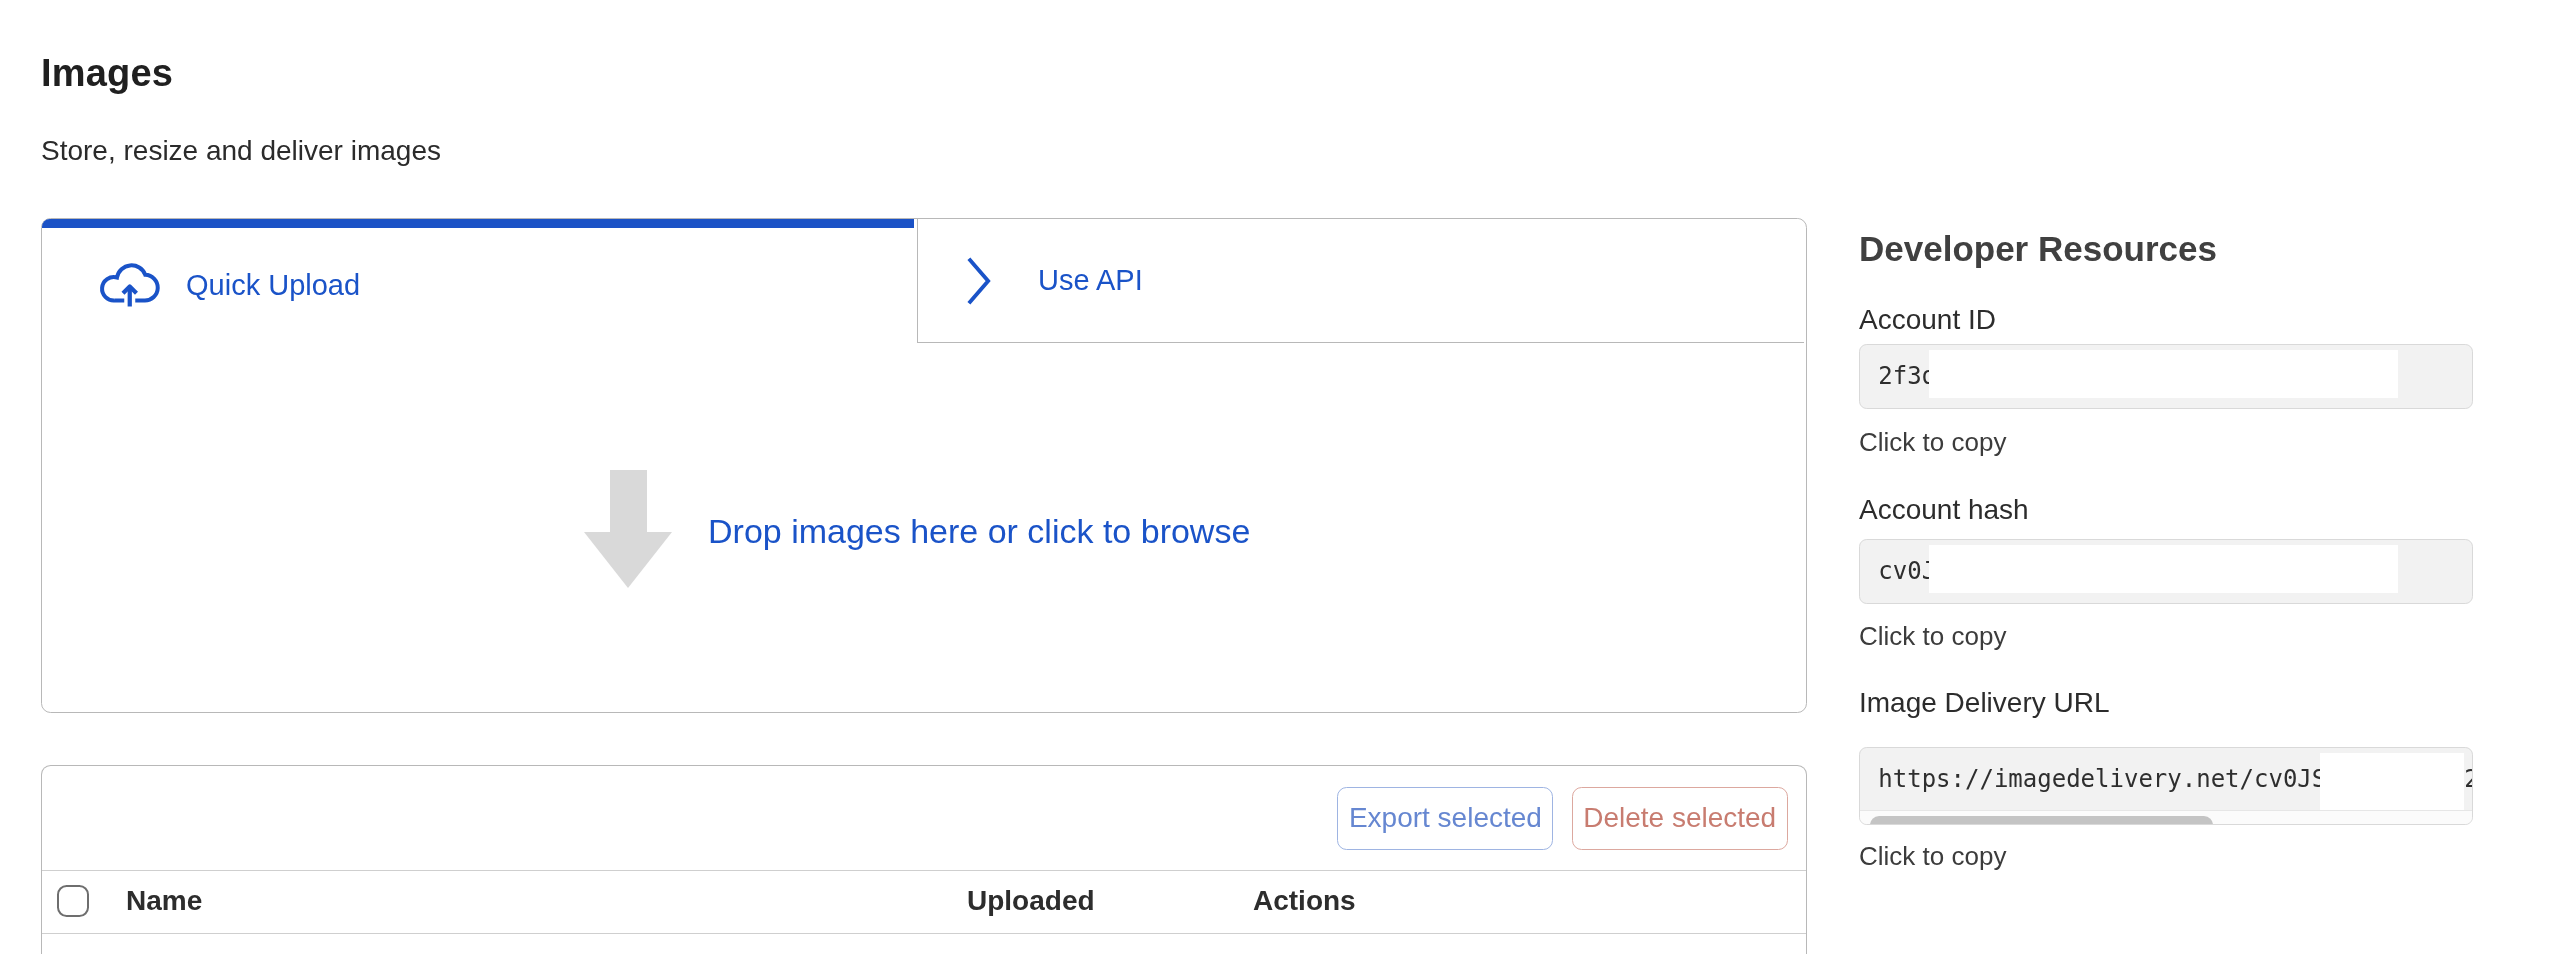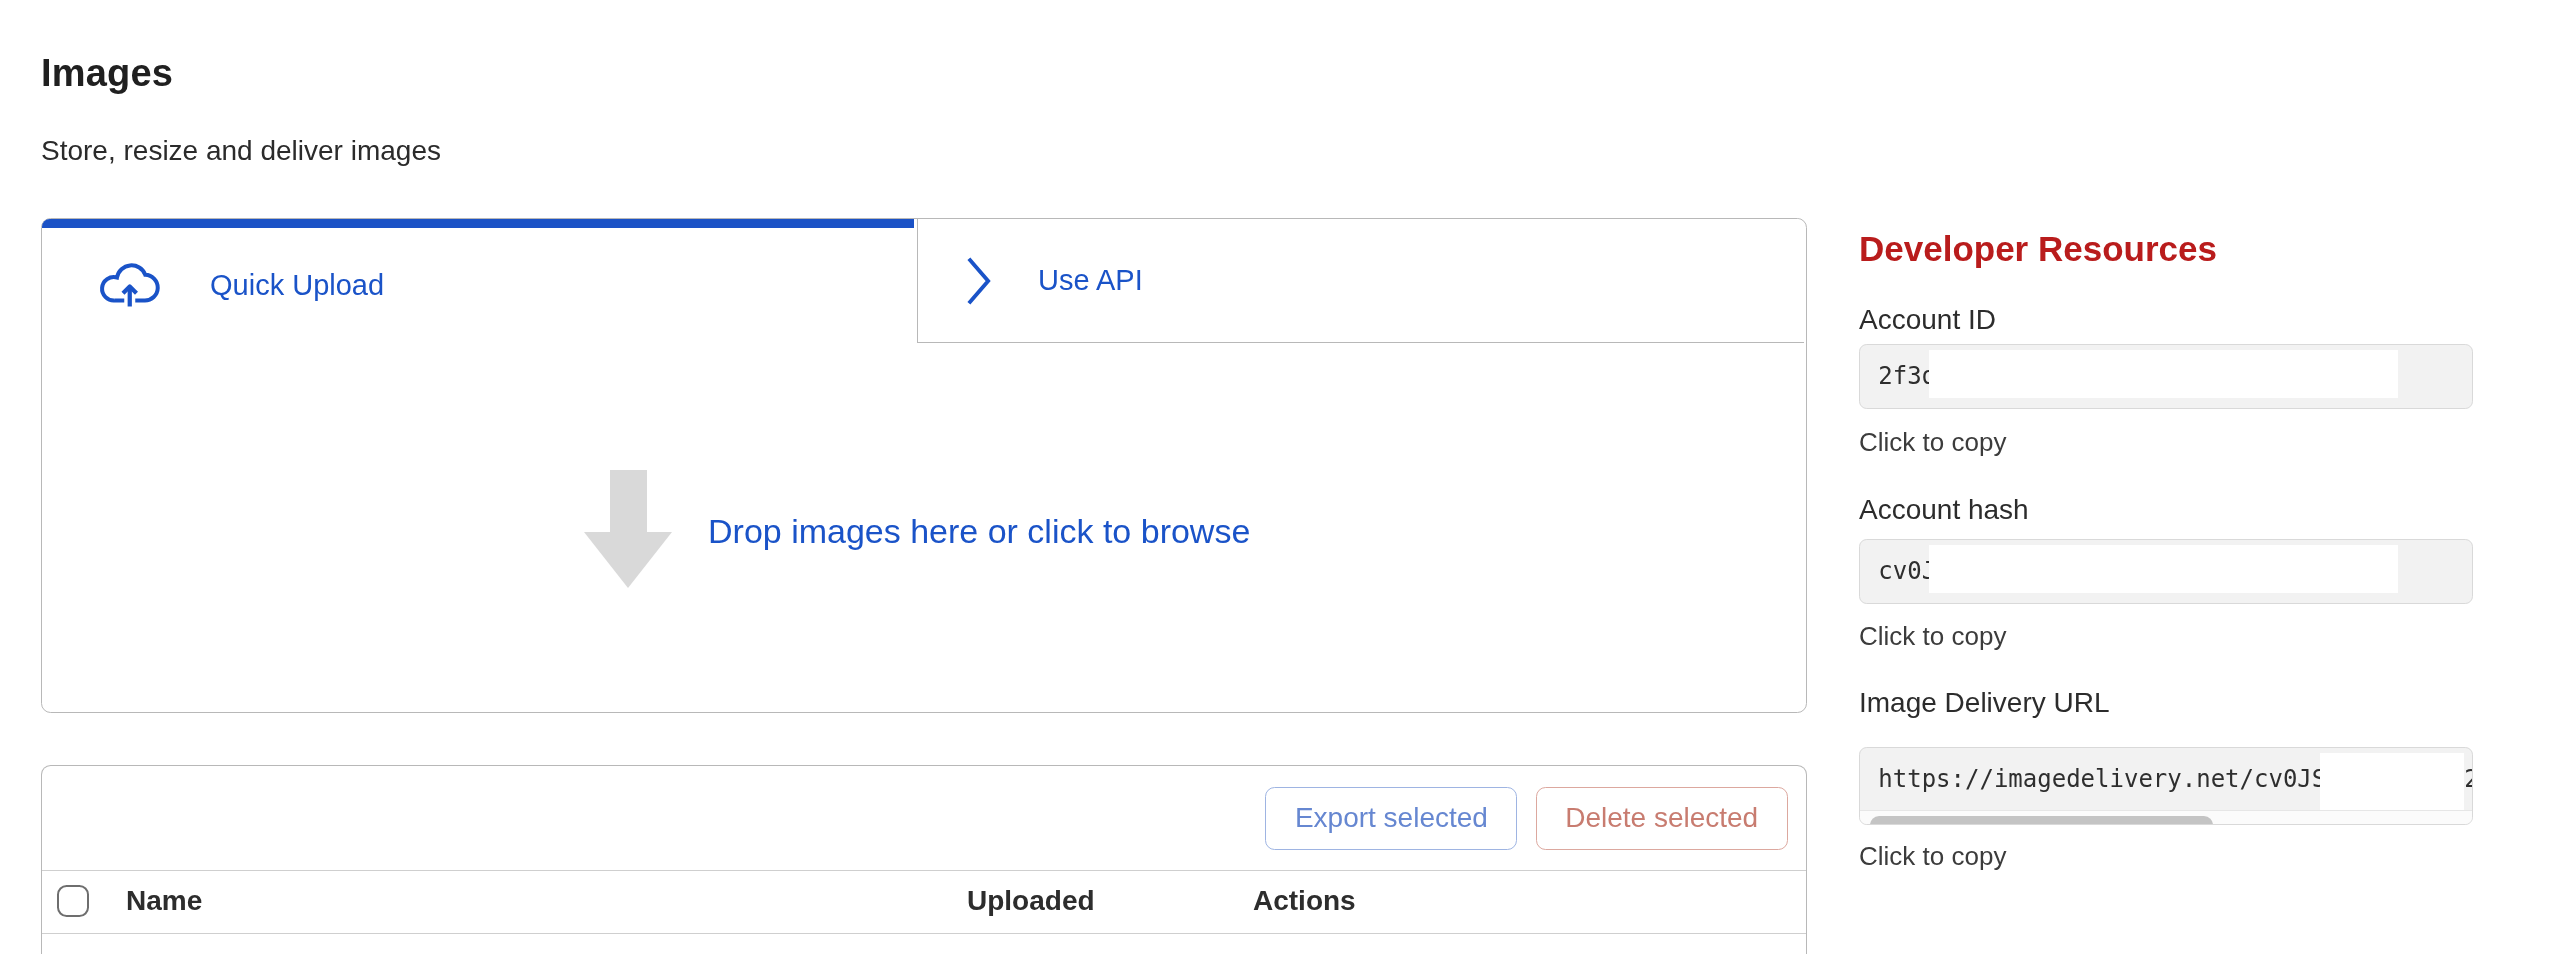--- a/index.html
+++ b/index.html
@@ -12,53 +12,53 @@
   .page-title{font-size:38px;font-weight:700;color:#202020;letter-spacing:0.2px;}
   .page-subtitle{font-size:28px;font-weight:400;color:#2b2b2b;margin-top:40px;}
   
   .upload-panel{
     position:absolute;left:41px;top:218px;width:1766px;height:495px;
     border:1.9px solid #b8b8b8;border-radius:9.6px;background:#fff;box-sizing:border-box;
   }
   .blue-bar{position:absolute;left:0;top:0;width:872px;height:8.7px;background:#1b52c6;border-top-left-radius:7.7px;}
   .tab-quick{
     position:absolute;left:0;top:8.7px;width:875px;height:115px;
-    display:flex;align-items:center;padding-left:56px;gap:49px;box-sizing:border-box;cursor:pointer;
+    display:flex;align-items:center;padding-left:56px;gap:25px;box-sizing:border-box;cursor:pointer;
   }
   .tab-api{
     position:absolute;left:875px;top:0;width:887px;height:124px;background:#fff;
     border-left:1.9px solid #b8b8b8;border-bottom:1.9px solid #b8b8b8;border-top-right-radius:7.7px;
     display:flex;align-items:center;padding-left:48px;gap:46px;box-sizing:border-box;cursor:pointer;
   }
   .tab-label{font-size:29px;color:#1a53c8;}
   .dropzone{position:absolute;left:0;top:126px;right:0;bottom:0;cursor:pointer;}
   .drop-arrow{position:absolute;left:542px;top:125px;width:88px;}
   .arrow-shaft{width:37px;height:62px;background:#d9d9d9;margin:0 auto;}
   .arrow-head{width:0;height:0;border-left:44px solid transparent;border-right:44px solid transparent;border-top:56px solid #d9d9d9;}
   .drop-label{position:absolute;left:666px;top:167px;font-size:34px;color:#1a53c8;}
   
   .table-panel{
     position:absolute;left:41px;top:765px;width:1766px;height:189px;box-sizing:border-box;
     border:1.9px solid #b8b8b8;border-bottom:none;border-radius:9.6px 9.6px 0 0;background:#fff;overflow:hidden;
   }
   .bulk-row{height:105px;display:flex;align-items:center;justify-content:flex-end;gap:18.3px;
     padding-right:18.3px;border-bottom:1.9px solid #cfcfcf;box-sizing:border-box;}
-  .btn{height:63px;width:252px;border-radius:9.6px;background:#fff;font-size:28px;
+  .btn{height:63px;width:216px;border-radius:9.6px;background:#fff;font-size:28px;
     font-family:"Liberation Sans",sans-serif;display:flex;align-items:center;justify-content:center;cursor:pointer;box-sizing:border-box;}
   .btn-export{border:1.9px solid #9eb4e2;color:#6687d1;}
   .btn-delete{border:1.9px solid #dca89f;color:#c87c70;}
   .header-row{position:relative;height:63px;border-bottom:1.9px solid #cfcfcf;box-sizing:border-box;}
   .checkbox{position:absolute;left:15.4px;top:13.5px;width:32px;height:32px;border:2.9px solid #6e6e6e;border-radius:9.6px;box-sizing:border-box;cursor:pointer;background:#fff;}
   .col-head{position:absolute;top:14.4px;font-size:28px;font-weight:700;color:#2d2d2d;}
   .col-name{left:84px;}
   .col-uploaded{left:925px;}
   .col-actions{left:1211px;}
   
   .sidebar{position:absolute;left:1859px;top:229px;width:614px;height:693px;}
-  .sidebar-title{position:absolute;left:0;top:0;font-size:35px;font-weight:700;color:#b91c1c;}
+  .sidebar-title{position:absolute;left:0;top:0;font-size:35px;font-weight:700;color:#404040;}
   .res-label{position:absolute;left:0;font-size:28px;color:#2c2c2c;}
   .copy-hint{position:absolute;left:0;font-size:26px;color:#3c3c3c;}
   .cf-field{
     position:absolute;left:0;width:614px;box-sizing:border-box;background:#f2f2f2;
     border:1.9px solid #d9d9d9;border-radius:7.7px;overflow:hidden;cursor:pointer;
     font-family:"DejaVu Sans Mono",monospace;font-size:24px;color:#2e2e2e;
   }
   .field-value-row{position:relative;height:62px;display:flex;align-items:center;padding-left:18.3px;}
   .redact{position:absolute;background:#ffffff;top:4.8px;bottom:8.7px;left:69px;right:74px;z-index:2;}
   .field-url .field-value-row .redact{left:460px;right:7.7px;top:4.8px;bottom:0;}

